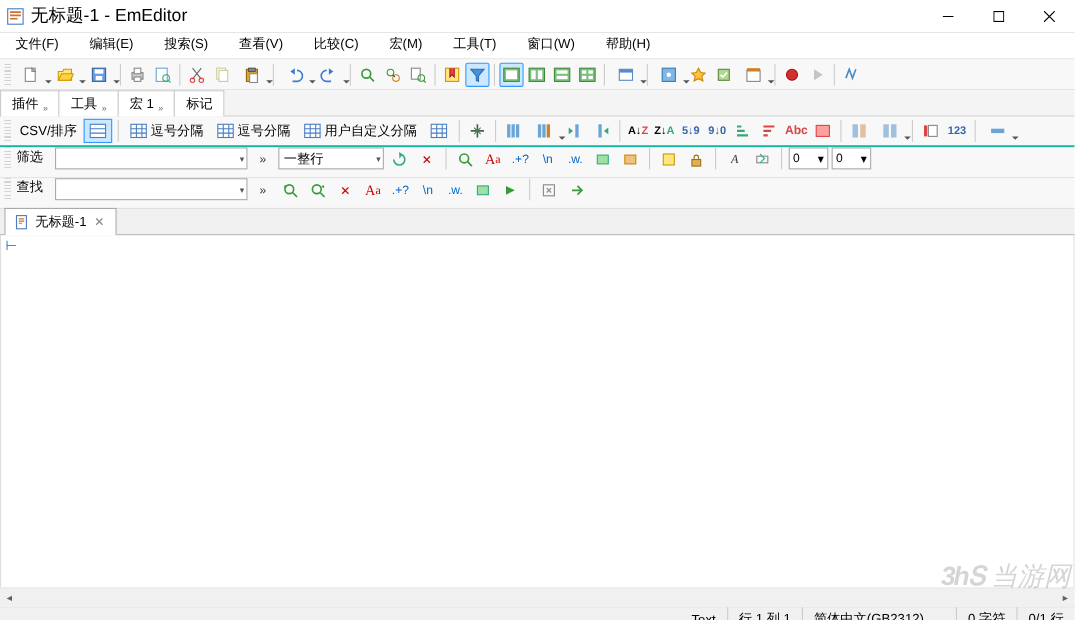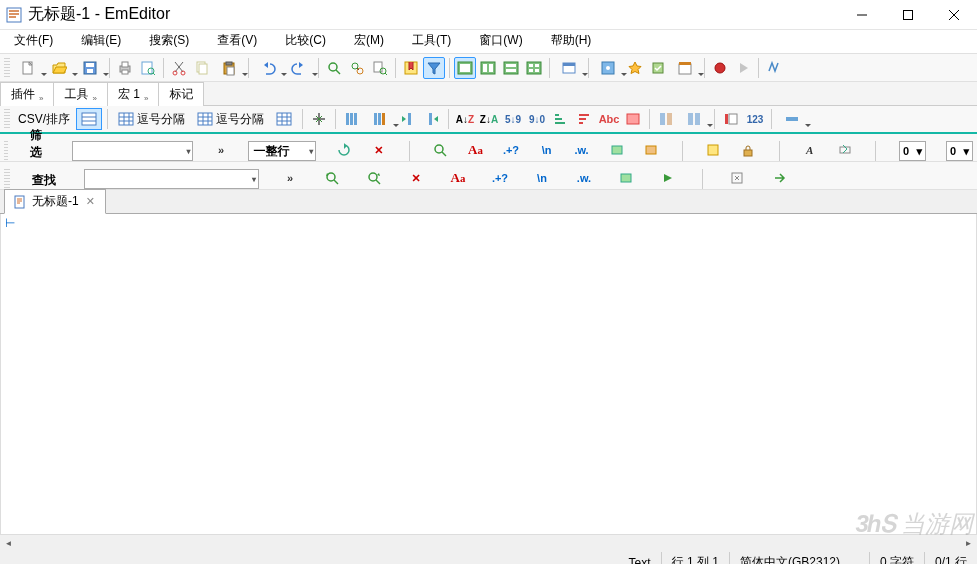--- a/index.html
+++ b/index.html
@@ -27,21 +27,21 @@
   .panel-tabs { height: 24px; display: flex; align-items: center; gap: 0; border-bottom: 1px solid #ccc; background: #f4f4f4; }
   .ptab { padding: 3px 10px; border: 1px solid #ccc; border-bottom: none; background: #fff; margin-right: -1px; display: flex; align-items: flex-end; gap: 4px; font-size: 12px; }
   .ptab .chev { font-size: 8px; color: #666; }
 
   .csv-row { height: 28px; display: flex; align-items: center; padding: 0 4px; gap: 2px; border-bottom: 2px solid #14b8a6; background: #f8f8f8; font-size: 12px; }
   .csv-label { padding: 0 4px; }
   .csv-btn { display: flex; align-items: center; gap: 3px; padding: 2px 4px; height: 22px; border: 1px solid transparent; }
   .csv-btn.active { background: #cce8ff; border: 1px solid #3399ff; }
   .sq-icon { width: 16px; height: 16px; display: inline-block; }
 
-  .filter-row { height: 28px; display: flex; align-items: flex-end; padding: 0 4px; gap: 20px; border-bottom: 1px solid #e0e0e0; background: #f8f8f8; font-weight: bold; }
+  .filter-row { height: 28px; display: flex; align-items: flex-start; padding: 0 4px; gap: 3px; border-bottom: 1px solid #e0e0e0; background: #f8f8f8; }
   .row-label { width: 32px; font-size: 12px; }
   .combo { height: 20px; border: 1px solid #aaa; background: #fff; display: flex; align-items: center; justify-content: space-between; padding: 0 2px 0 4px; font-size: 12px; }
   .combo .dd { font-size: 8px; color: #555; }
   .small-btn { width: 22px; height: 22px; display: flex; align-items: center; justify-content: center; font-size: 11px; color: #333; }
   .small-btn.g { color: #008000; }
   .small-btn.r { color: #cc0000; }
   .small-btn.b { color: #0066cc; }
   .spinner { width: 36px; height: 20px; border: 1px solid #aaa; display: flex; align-items: center; padding: 0 3px; justify-content: space-between; font-size: 11px; background: #fff; }
 
   .doc-tabs { height: 24px; display: flex; align-items: flex-end; padding: 0 4px; border-bottom: 1px solid #aaa; background: #f0f0f0; }
@@ -330,20 +330,27 @@
         <rect x="1" y="2" width="14" height="12" fill="#fff" stroke="#4a7ec4"></rect>
         <path d="M1 6h14M1 10h14M6 2v12M11 2v12" stroke="#4a7ec4"></path>
       </svg>
       <span>逗号分隔</span>
     </div>
   <div class="csv-btn">
       <svg class="sq-icon" width="16" height="16">
         <rect x="1" y="2" width="14" height="12" fill="#fff" stroke="#4a7ec4"></rect>
         <path d="M1 6h14M1 10h14M6 2v12M11 2v12" stroke="#4a7ec4"></path>
       </svg>
+      <span>用户自定义分隔</span>
+    </div>
+  <div class="csv-btn">
+      <svg class="sq-icon" width="16" height="16">
+        <rect x="1" y="2" width="14" height="12" fill="#fff" stroke="#4a7ec4"></rect>
+        <path d="M1 6h14M1 10h14M6 2v12M11 2v12" stroke="#4a7ec4"></path>
+      </svg>
     </div>
   <div class="tb-sep"></div>
   <div class="tb-btn">
       <svg width="16" height="16">
         <path d="M8 2v12M2 8h12" stroke="#555" stroke-width="1.5"></path>
         <path d="M5 5l6 6M11 5l-6 6" stroke="#3a8a3a"></path>
       </svg>
     </div>
   <div class="tb-sep"></div>
   <div class="tb-btn">

